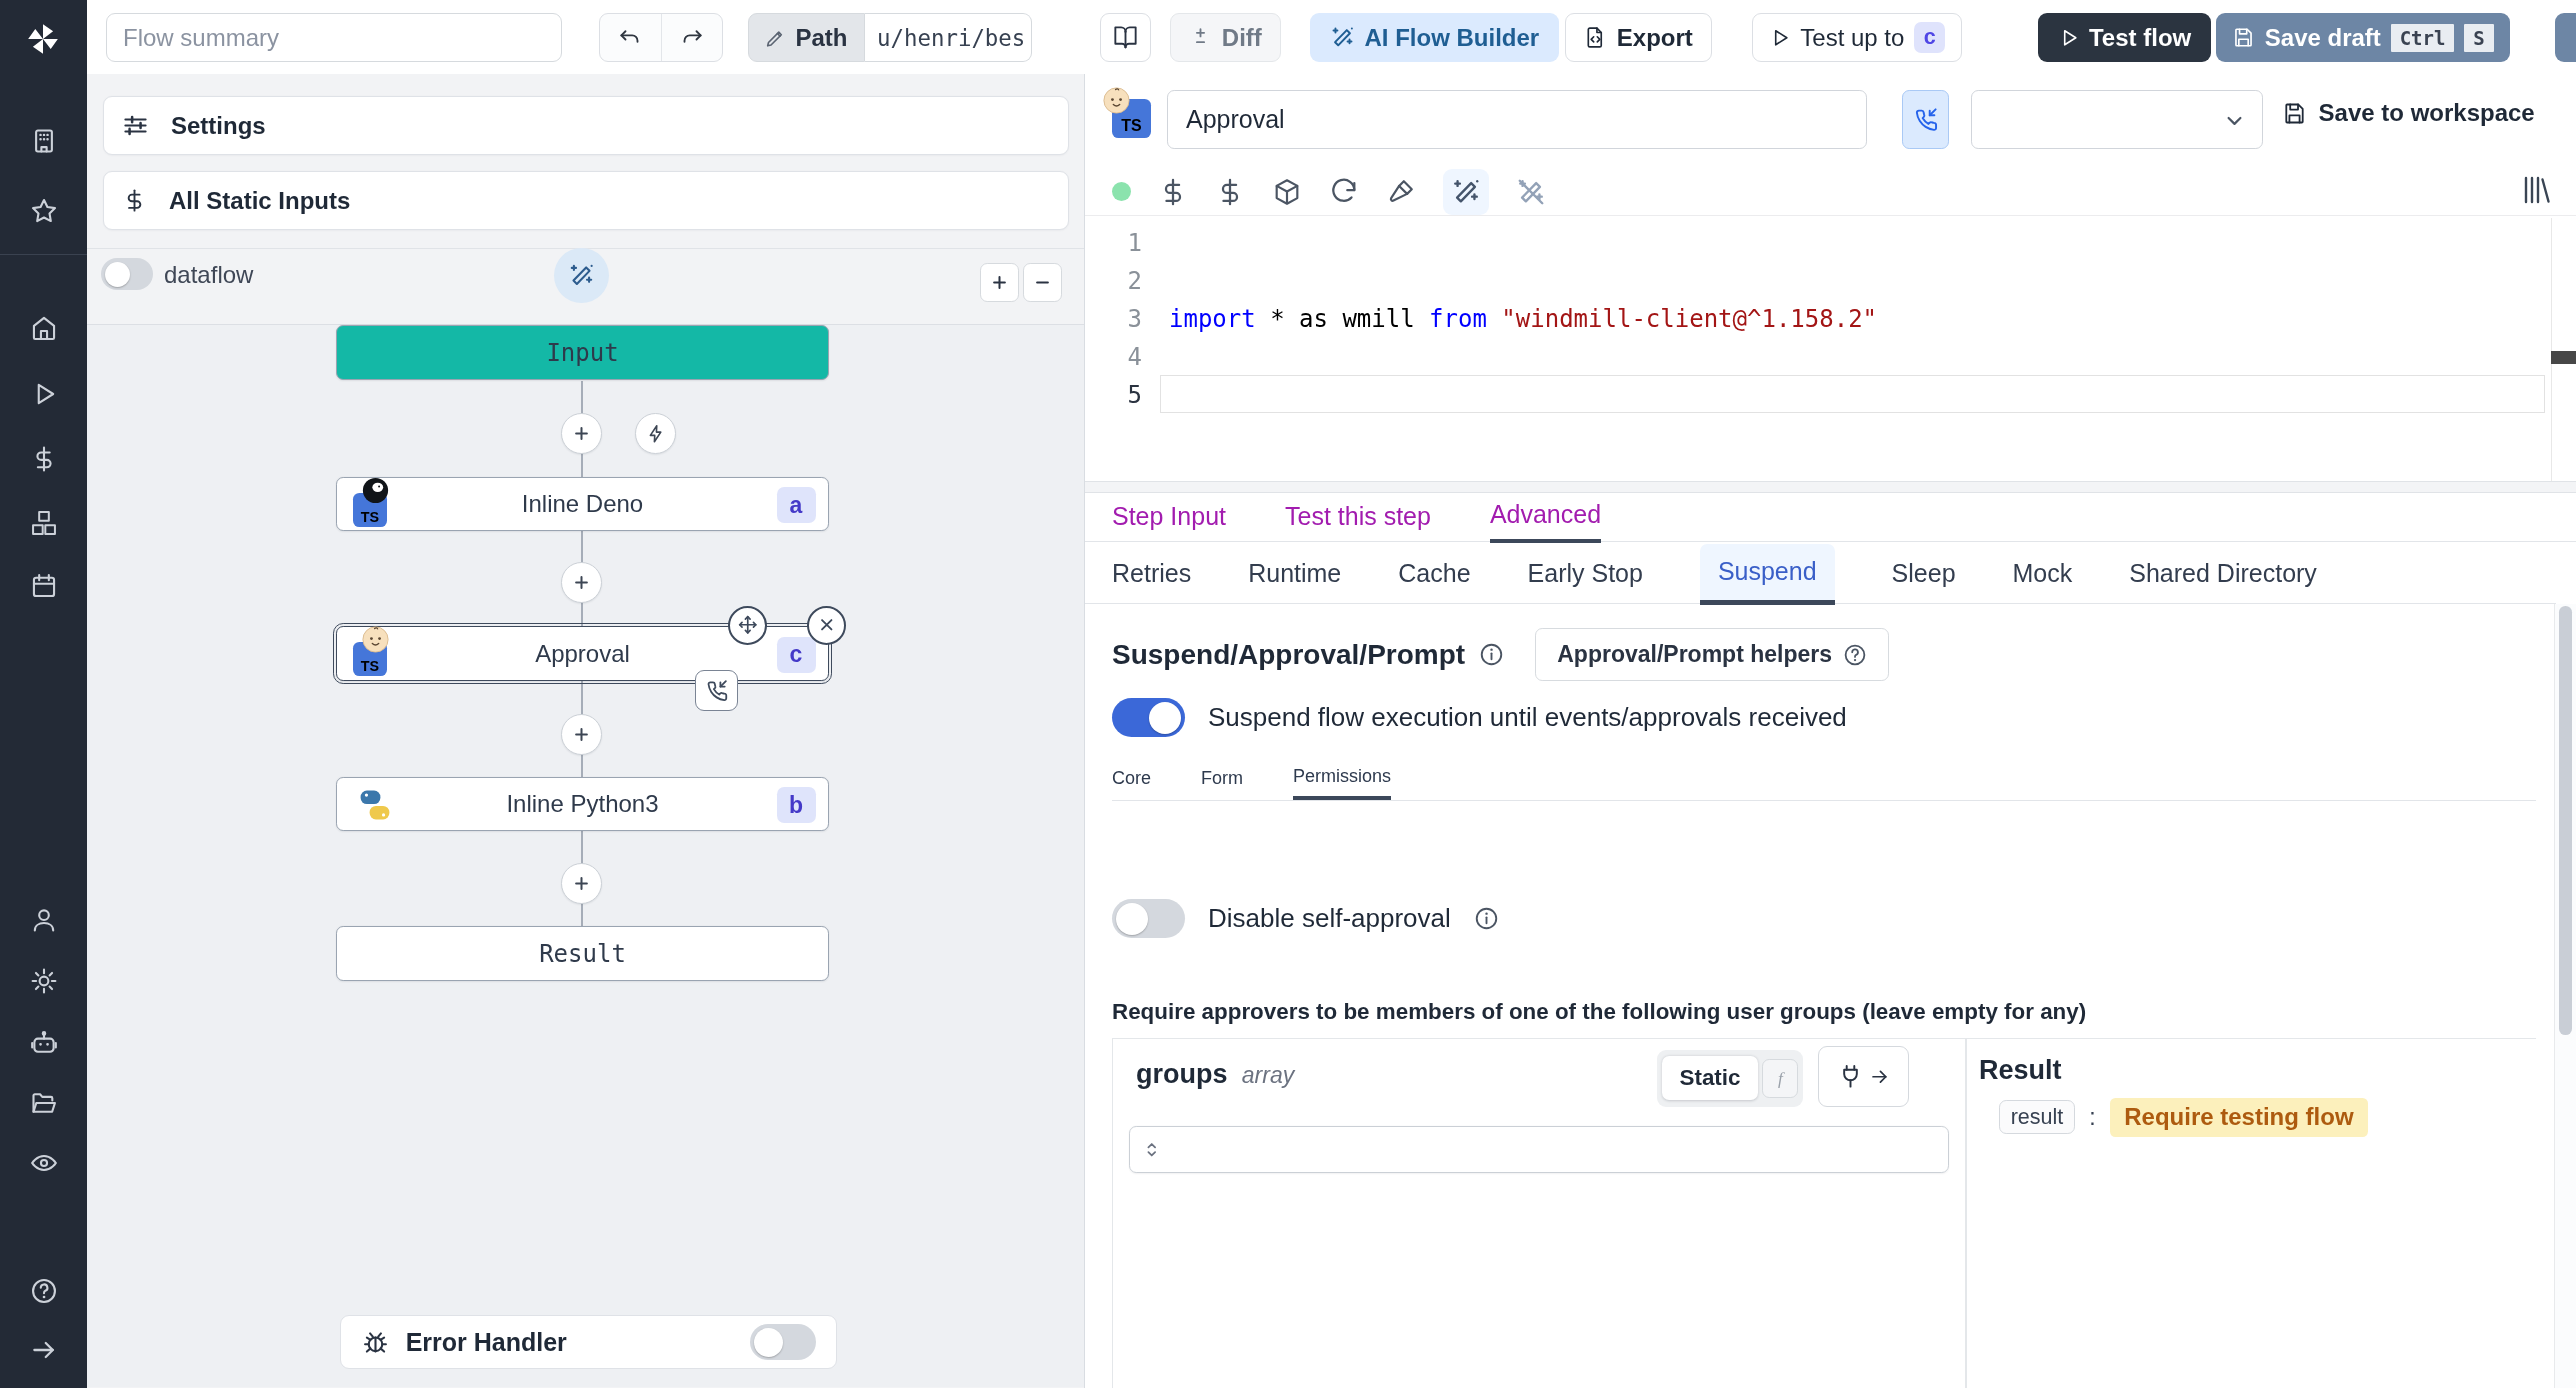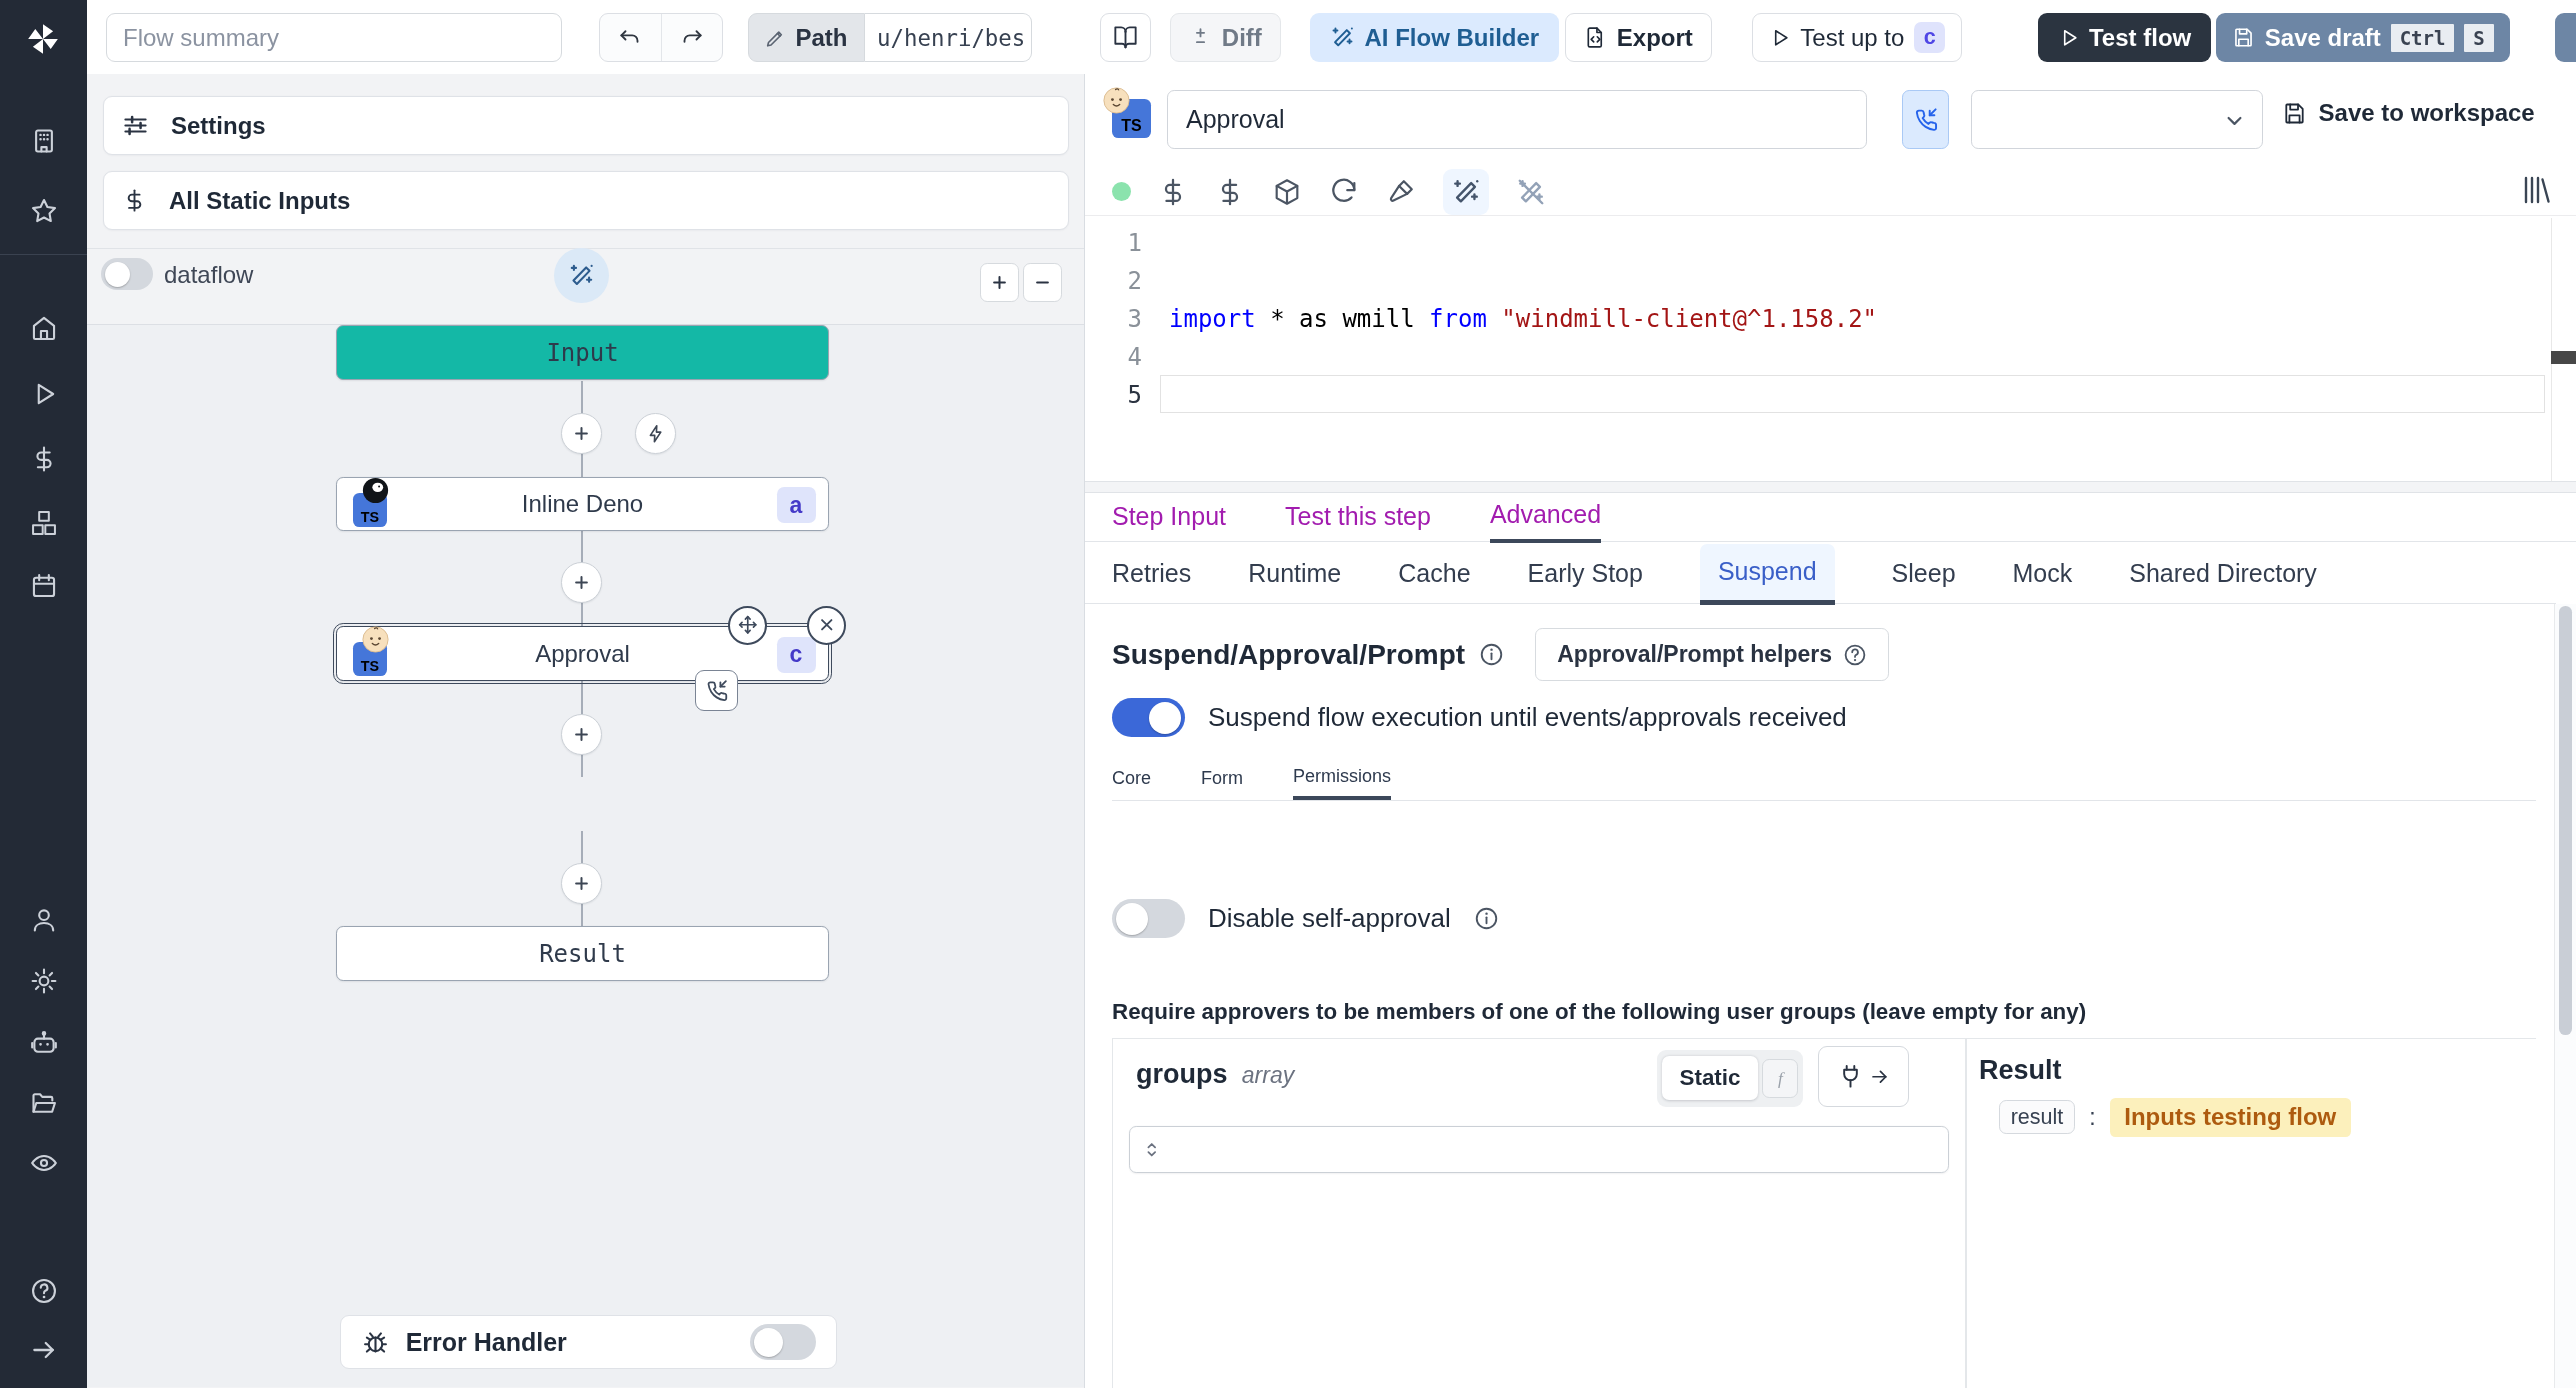--- a/index.html
+++ b/index.html
@@ -666,20 +666,27 @@
           </svg>
       </div>
     </div>
 
     <div class="plus-circle" style="left:474px;top:640px">
       <svg class="ic" width="23" height="23" viewBox="0 0 26 26">
           <use href="#i-plus"></use>
         </svg>
     </div>
 
+    <div class="node" style="top:703px;height:54px">
+      <svg class="ic" width="36" height="36" style="position:absolute;left:19.7px;top:9px" viewBox="0 0 40 40">
+          <use href="#i-python"></use>
+        </svg>
+      <span class="node-label">Inline Python3</span>
+      <span class="node-badge" style="top:9px">b</span>
+    </div>
 
     <div class="plus-circle" style="left:474px;top:789px">
       <svg class="ic" width="23" height="23" viewBox="0 0 26 26">
           <use href="#i-plus"></use>
         </svg>
     </div>
 
     <div class="node" style="top:852px">
       <span class="node-label mono">Result</span>
     </div>
@@ -852,21 +859,21 @@
       <div class="groups-input">
         <svg class="ic gi-chev" width="21.5" height="21.5" viewBox="0 0 24 24">
             <use href="#i-chupdn"></use>
           </svg>
       </div>
       <div class="gw-divider"></div>
       <div class="result-title">Result</div>
       <div class="result-row">
         <span class="result-key">result</span>
         <span class="result-colon">:</span>
-        <span class="result-val">Inputs testing flow</span>
+        <span class="result-val">Require testing flow</span>
       </div>
     </div>
 
     <div class="sp-scrollbar">
       <div class="sp-thumb"></div>
     </div>
   </section>
 
 </div>
 

